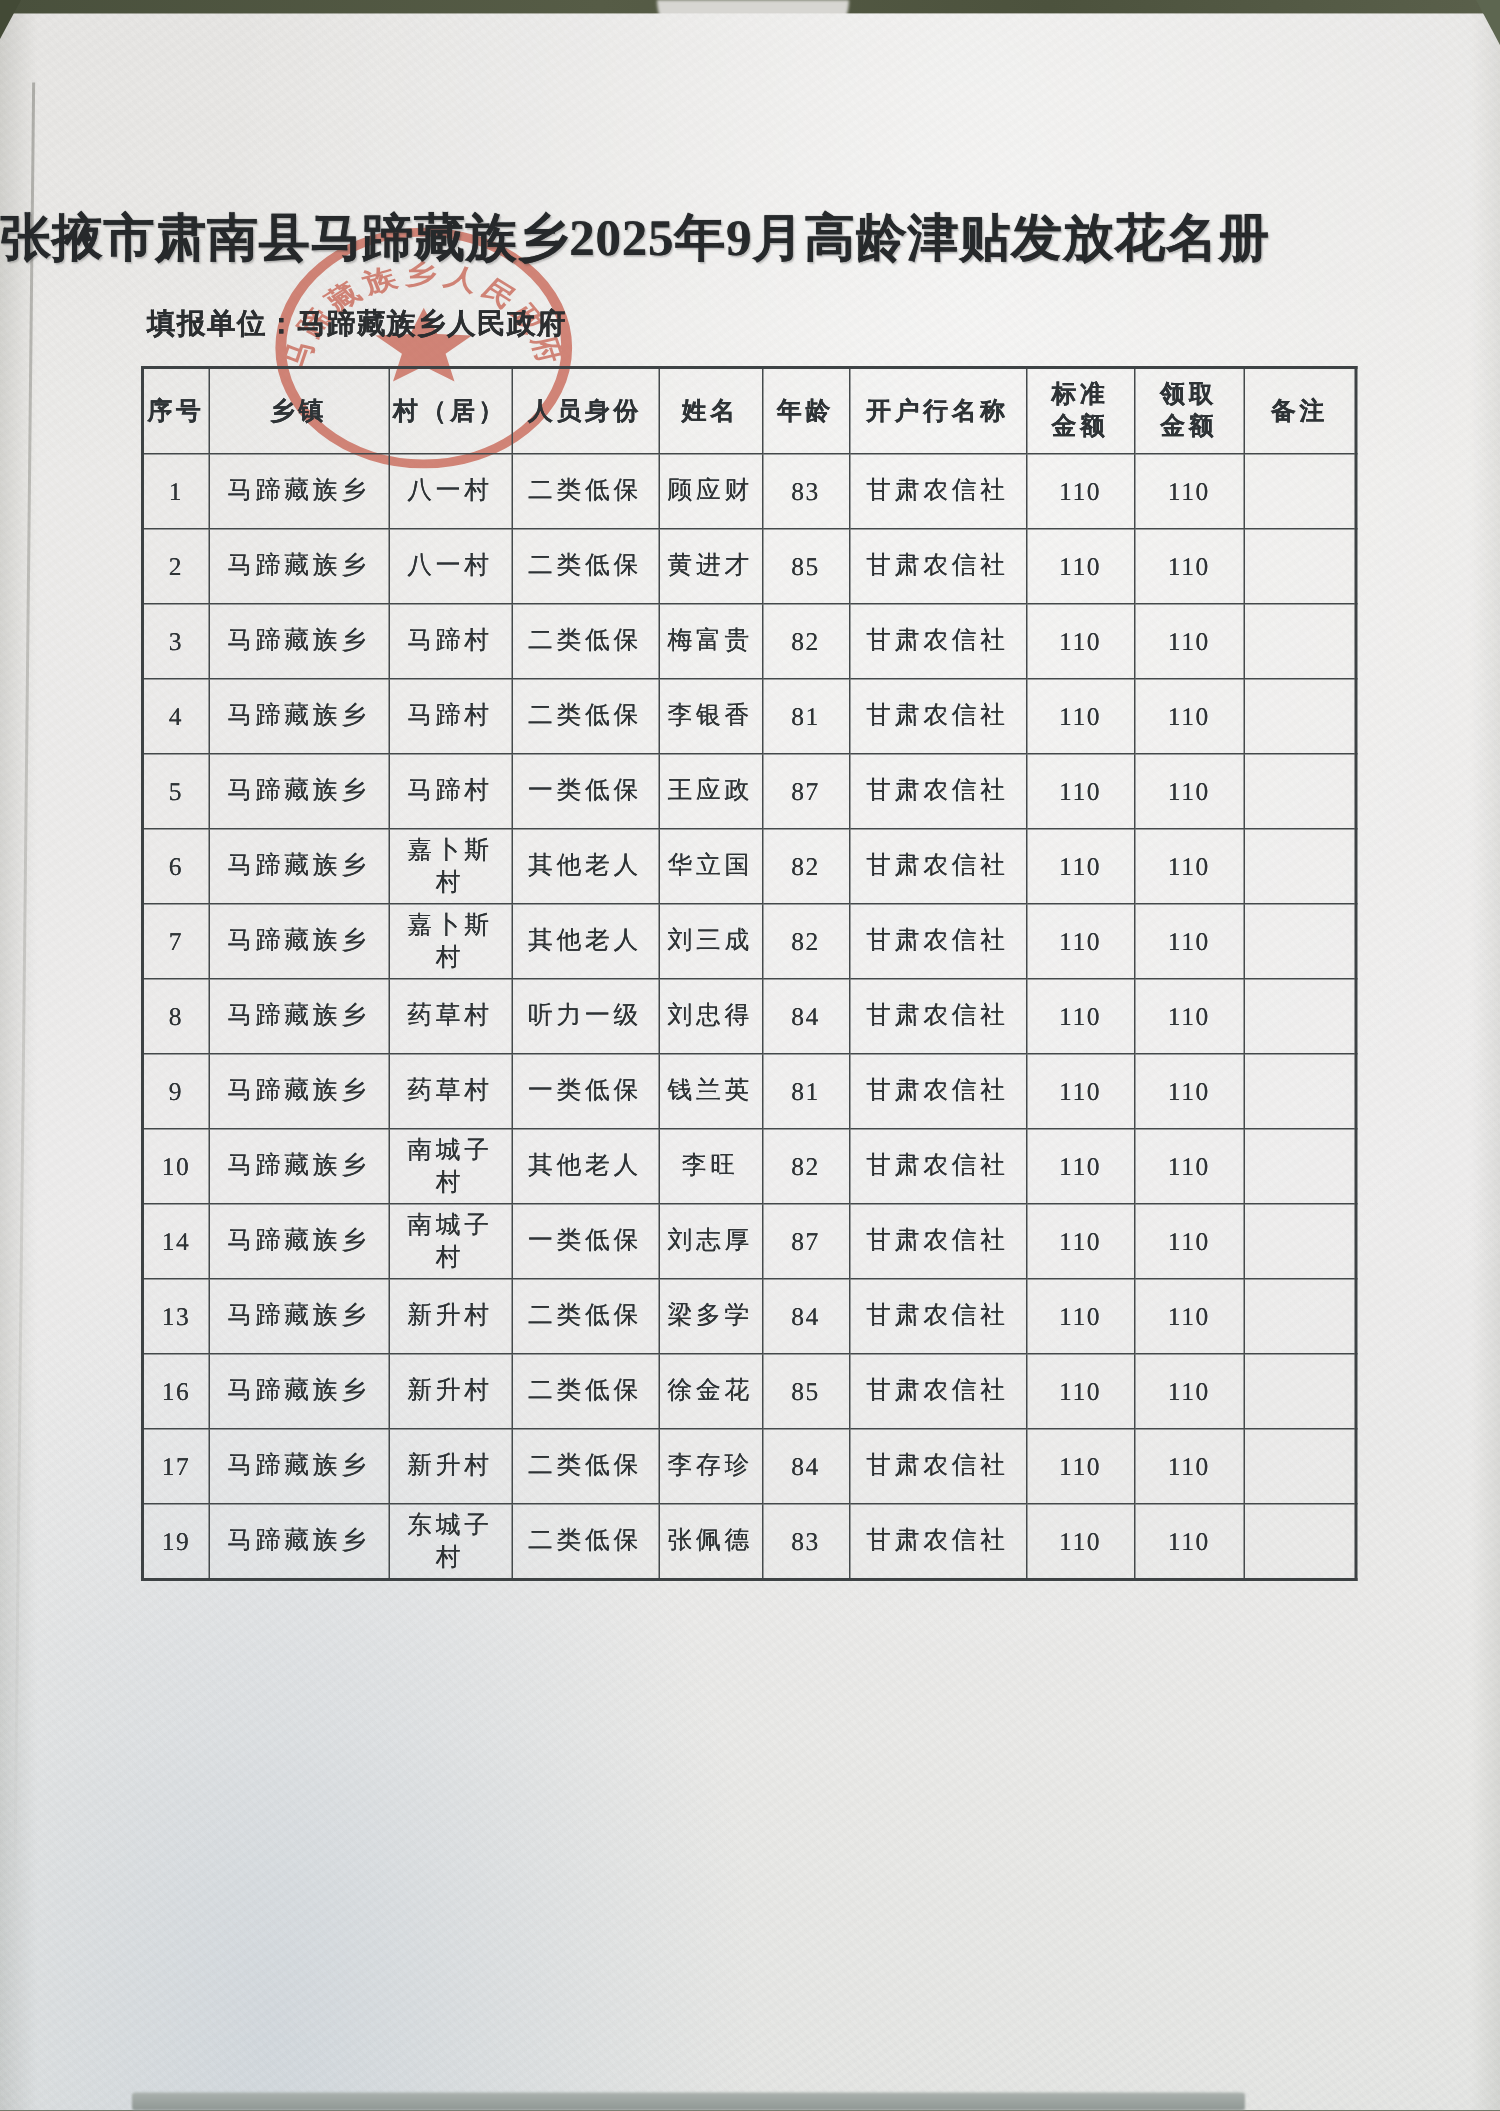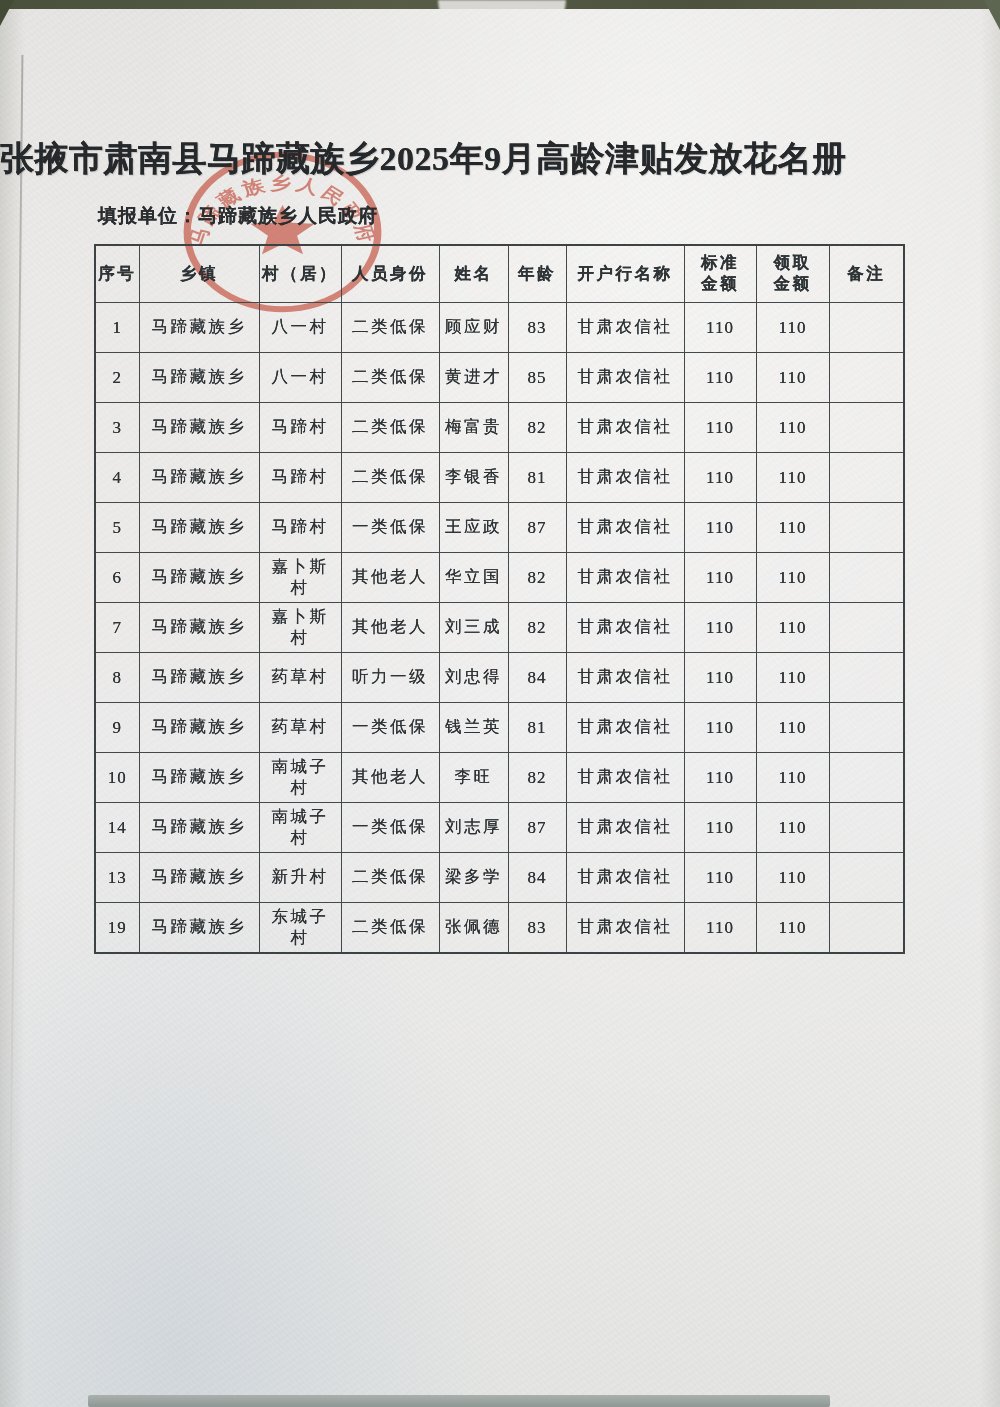--- a/index.html
+++ b/index.html
@@ -262,20 +262,44 @@
         <td class="c2">新升村</td>
         <td class="c3">二类低保</td>
         <td class="c4">梁多学</td>
         <td class="c5">84</td>
         <td class="c6">甘肃农信社</td>
         <td class="c7">110</td>
         <td class="c8">110</td>
         <td class="c9"></td>
       </tr>
       <tr>
+        <td class="c0">16</td>
+        <td class="c1">马蹄藏族乡</td>
+        <td class="c2">新升村</td>
+        <td class="c3">二类低保</td>
+        <td class="c4">徐金花</td>
+        <td class="c5">85</td>
+        <td class="c6">甘肃农信社</td>
+        <td class="c7">110</td>
+        <td class="c8">110</td>
+        <td class="c9"></td>
+      </tr>
+      <tr>
+        <td class="c0">17</td>
+        <td class="c1">马蹄藏族乡</td>
+        <td class="c2">新升村</td>
+        <td class="c3">二类低保</td>
+        <td class="c4">李存珍</td>
+        <td class="c5">84</td>
+        <td class="c6">甘肃农信社</td>
+        <td class="c7">110</td>
+        <td class="c8">110</td>
+        <td class="c9"></td>
+      </tr>
+      <tr>
         <td class="c0">19</td>
         <td class="c1">马蹄藏族乡</td>
         <td class="c2">东城子
 村</td>
         <td class="c3">二类低保</td>
         <td class="c4">张佩德</td>
         <td class="c5">83</td>
         <td class="c6">甘肃农信社</td>
         <td class="c7">110</td>
         <td class="c8">110</td>

